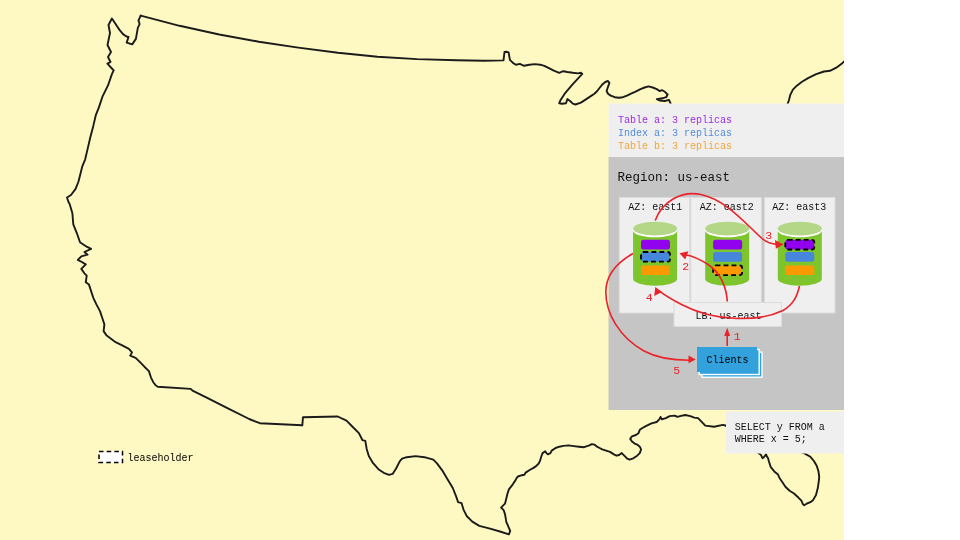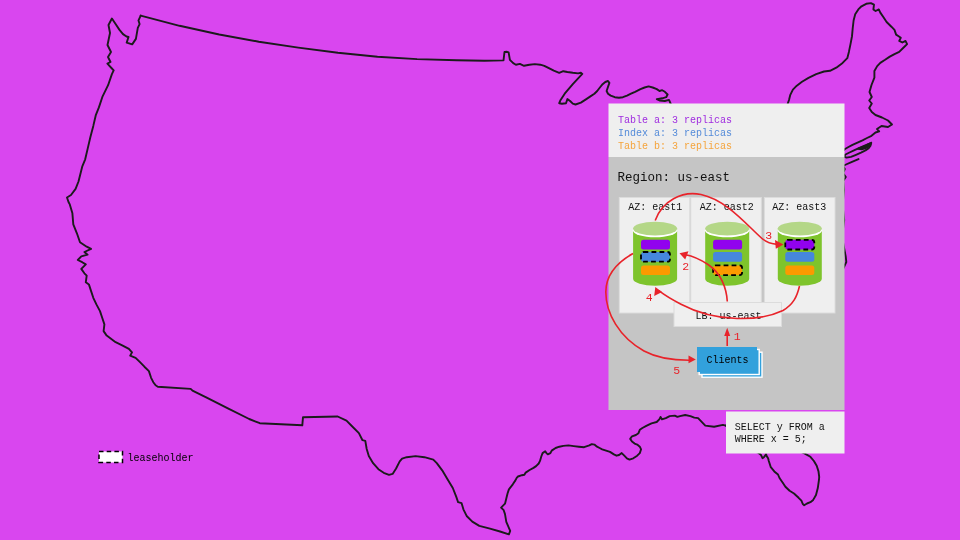--- a/index.html
+++ b/index.html
@@ -1,16 +1,16 @@
 <!DOCTYPE html>
 <html><head>
 <meta charset="utf-8">
 <style>
   html,body{margin:0;padding:0;background:#ffffff;}
-  #stage{position:relative;width:960px;height:540px;overflow:hidden;background:#d946ef;}
+  #stage{position:relative;width:844px;height:540px;overflow:hidden;background:#fef9c3;}
   svg{display:block;}
   text{font-family:"Liberation Mono", monospace;}
 </style>
 </head>
 <body>
 <div id="stage">
 <svg width="960" height="540" viewBox="0 0 960 540">
 
   <g fill="none" stroke="#1b1b1b" stroke-width="1.9" stroke-linejoin="round" stroke-linecap="round">
 

